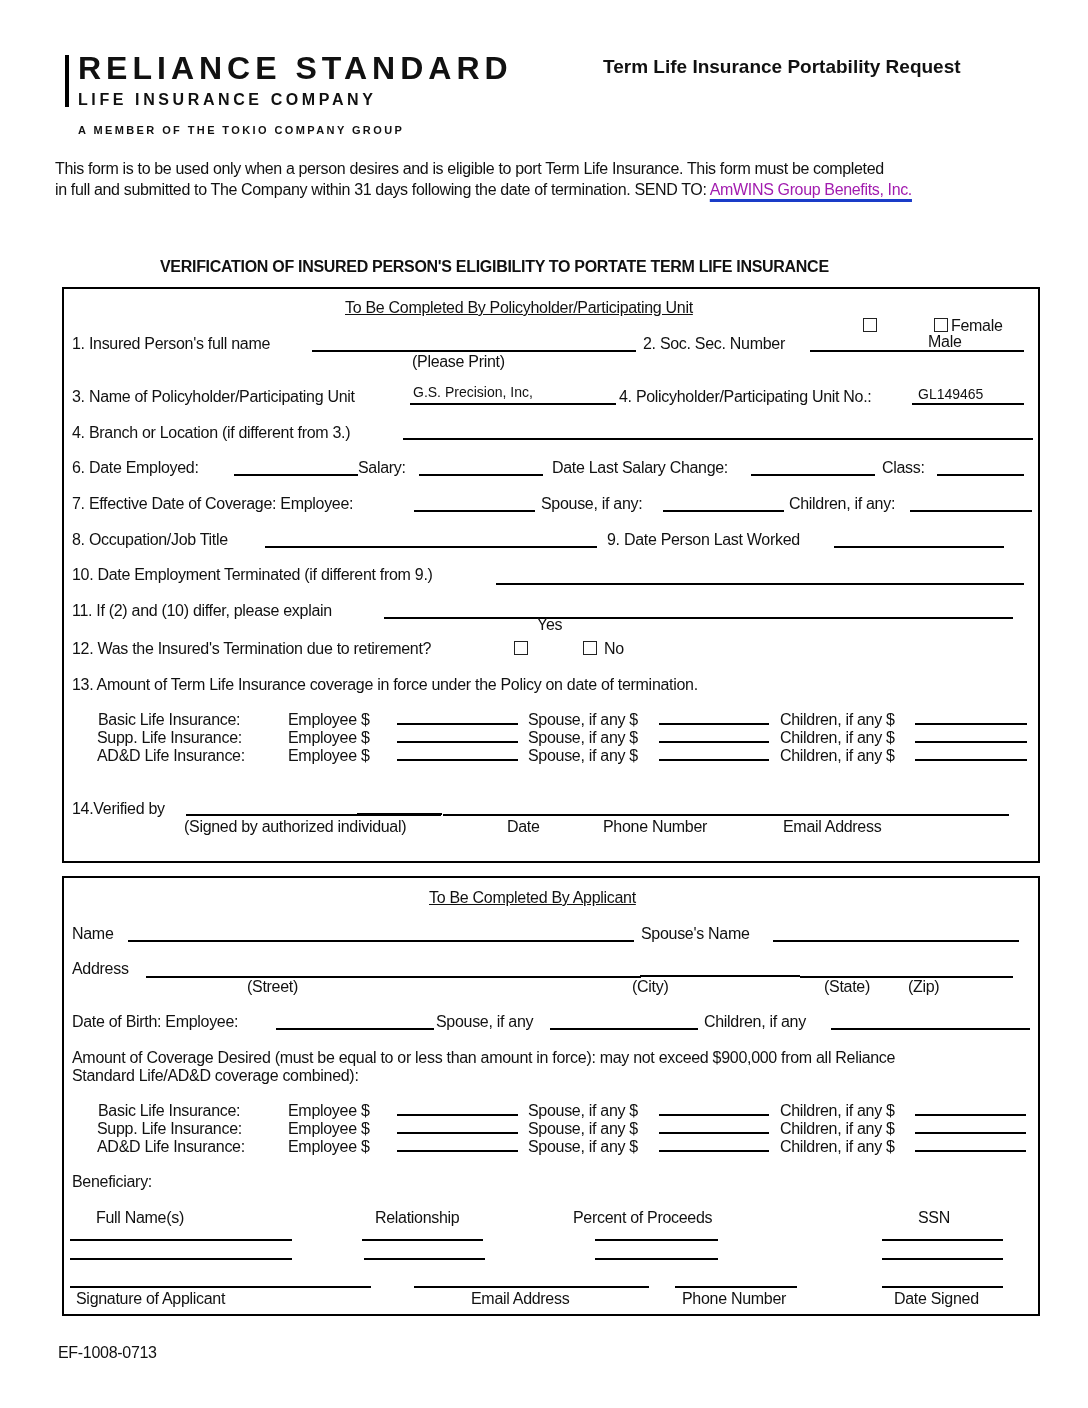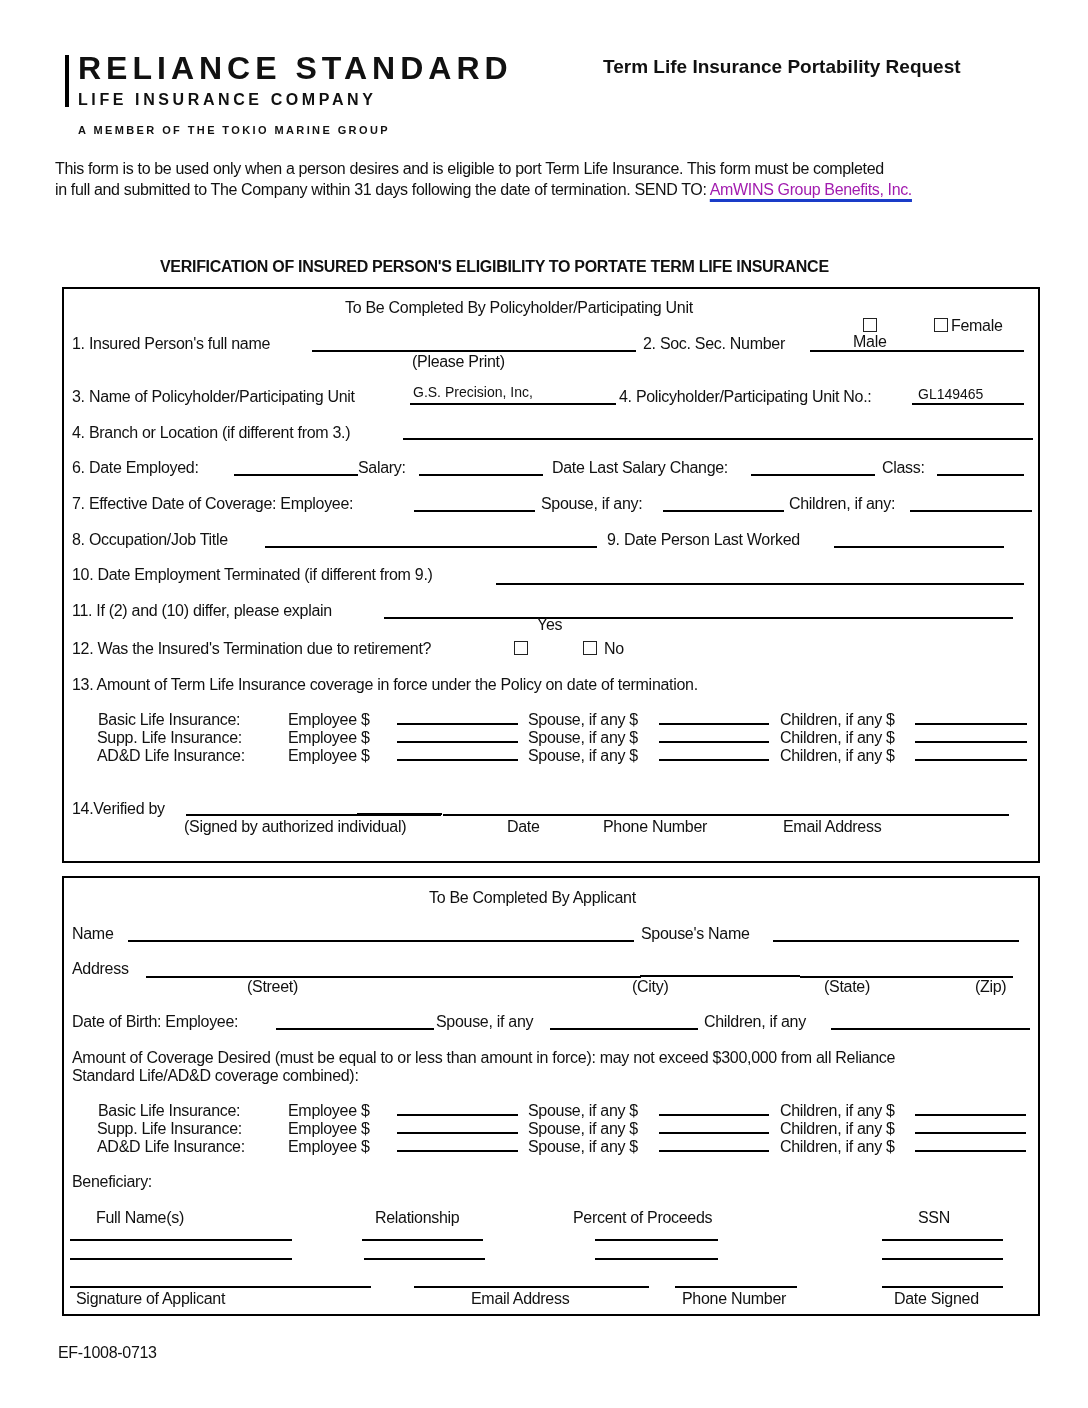--- a/index.html
+++ b/index.html
@@ -15,43 +15,43 @@
   .logo1 { left: 78px; top: 50px; font-size: 32px; font-weight: bold; letter-spacing: 5px; }
   .logo2 { left: 78px; top: 91px; font-size: 16px; font-weight: bold; letter-spacing: 3.6px; }
   .logo3 { left: 78px; top: 124px; font-size: 11px; font-weight: bold; letter-spacing: 2.4px; }
   .doc-title { left: 603px; top: 56px; font-size: 19px; font-weight: bold; }
 
   .intro { left: 55px; top: 158px; font-size: 16px; line-height: 21px; letter-spacing: -0.35px; }
   .intro .link { color: #a21caf; text-decoration: underline; text-decoration-color: #1a3cc8; text-decoration-thickness: 3px; text-underline-offset: 4px; }
   .section-title { left: 160px; top: 258px; font-size: 16px; font-weight: bold; letter-spacing: -0.3px; }
 
   .box { position: absolute; border: 2px solid #000; box-sizing: border-box; }
-  .ul { }
+  .ul { text-decoration: underline; }
 </style>
 </head>
 <body>
 
 <div class="logo-bar"></div>
 <div class="abs logo1">RELIANCE STANDARD</div>
 <div class="abs logo2">LIFE INSURANCE COMPANY</div>
-<div class="abs logo3">A MEMBER OF THE TOKIO MARINE GROUP</div>
+<div class="abs logo3">A MEMBER OF THE TOKIO COMPANY GROUP</div>
 <div class="abs doc-title">Term Life Insurance Portability Request</div>
 
 <div class="abs intro">
   <div>This form is to be used only when a person desires and is eligible to port Term Life Insurance.  This form must be completed</div>
   <div><span>in full and submitted to The Company within 31 days following the date of termination. SEND TO: </span><span class="link">AmWINS Group Benefits, Inc.</span></div>
 </div>
 
 <div class="abs section-title">VERIFICATION OF INSURED PERSON'S ELIGIBILITY TO PORTATE TERM LIFE INSURANCE</div>
 
 <div class="box" style="left:62px; top:287px; width:978px; height:576px;"></div>
 <div class="abs t ul" style="left:345px; top:299px;">To Be Completed By Policyholder/Participating Unit</div>
 
 <div class="cb" style="left:863px; top:318px;"></div>
-<div class="abs t" style="left:853px; top:317px;margin-top:16px;">Male</div>
+<div class="abs t" style="left:928px; top:317px;margin-top:16px;">Male</div>
 <div class="cb" style="left:934px; top:318px;"></div>
 <div class="abs t" style="left:951px; top:317px;">Female</div>
 
 <div class="abs t" style="left:72px; top:335px;">1.  Insured Person's full name</div>
 <div class="line" style="left:312px; top:350px; width:324px;"></div>
 <div class="abs t" style="left:412px; top:353px;">(Please Print)</div>
 <div class="abs t" style="left:643px; top:335px;">2. Soc. Sec. Number</div>
 <div class="line" style="left:810px; top:350px; width:214px;"></div>
 
 <div class="abs t" style="left:72px; top:388px;">3.  Name of Policyholder/Participating Unit</div>
@@ -143,30 +143,30 @@
 <div class="abs t" style="left:641px; top:925px;">Spouse's Name</div>
 <div class="line" style="left:773px; top:940px; width:246px;"></div>
 
 <div class="abs t" style="left:72px; top:960px;">Address</div>
 <div class="line" style="left:146px; top:976px; width:495px;"></div>
 <div class="line" style="left:640px; top:975px; width:160px;"></div>
 <div class="line" style="left:800px; top:976px; width:213px;"></div>
 <div class="abs t" style="left:247px; top:978px;">(Street)</div>
 <div class="abs t" style="left:632px; top:978px;">(City)</div>
 <div class="abs t" style="left:824px; top:978px;">(State)</div>
-<div class="abs t" style="left:975px; top:978px;">(Zip)</div>
+<div class="abs t" style="left:908px; top:978px;">(Zip)</div>
 
 <div class="abs t" style="left:72px; top:1013px;">Date of Birth:  Employee:</div>
 <div class="line" style="left:276px; top:1028px; width:158px;"></div>
 <div class="abs t" style="left:436px; top:1013px;">Spouse, if any</div>
 <div class="line" style="left:550px; top:1028px; width:148px;"></div>
 <div class="abs t" style="left:704px; top:1013px;">Children, if any</div>
 <div class="line" style="left:831px; top:1028px; width:199px;"></div>
 
-<div class="abs t" style="left:72px; top:1049px;">Amount of Coverage Desired (must be equal to or less than amount in force): may not exceed $300,000 from all Reliance</div>
+<div class="abs t" style="left:72px; top:1049px;">Amount of Coverage Desired (must be equal to or less than amount in force): may not exceed $900,000 from all Reliance</div>
 <div class="abs t" style="left:72px; top:1067px;">Standard Life/AD&amp;D coverage combined):</div>
 
 <div>
   <div class="abs t" style="left:98px; top:1102px;">Basic Life Insurance:</div>
   <div class="abs t" style="left:288px; top:1102px;">Employee  $</div>
   <div class="line" style="left:397px; top:1114px; width:121px;"></div>
   <div class="abs t" style="left:528px; top:1102px;">Spouse, if any $</div>
   <div class="line" style="left:659px; top:1114px; width:110px;"></div>
   <div class="abs t" style="left:780px; top:1102px;">Children, if any $</div>
   <div class="line" style="left:915px; top:1114px; width:111px;"></div>

